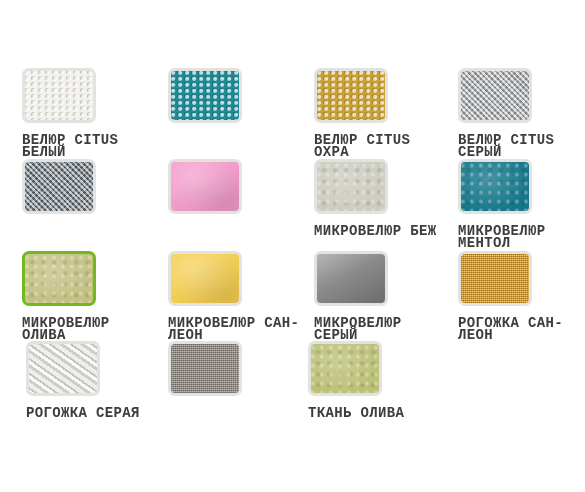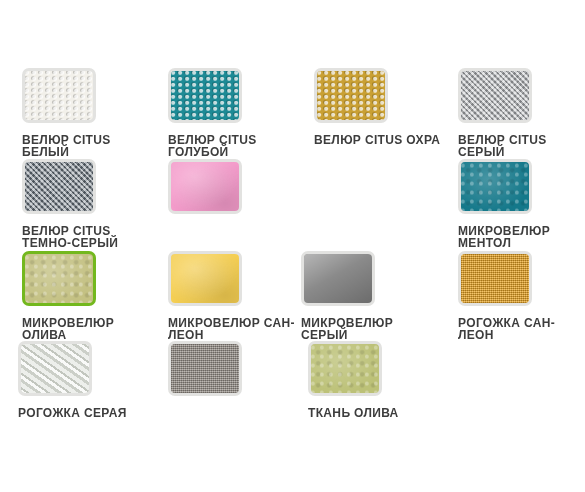--- a/index.html
+++ b/index.html
@@ -84,22 +84,22 @@
     background-image:
       repeating-linear-gradient(0deg, rgba(0,0,0,.18) 0 1px, rgba(255,255,255,.20) 1px 2px),
       repeating-linear-gradient(90deg, rgba(0,0,0,.15) 0 1px, rgba(255,255,255,.16) 1px 2px);
   }
   .tex.grad-v {
     background-image: linear-gradient(150deg, rgba(255,255,255,.38), rgba(255,255,255,0) 45%, rgba(0,0,0,.22));
   }
 
   .swatch-label {
     margin-top: 12px;
-    font-family: Liberation Sans, sans-serif;
-    font-size: 12px;
+    font-family: Liberation Mono, monospace;
+    font-size: 14px;
     font-weight: bold;
     line-height: 11.5px;
     letter-spacing: .35px;
     color: #3d3d3d;
     text-transform: uppercase;
     width: 132px;
   }
 </style>
 </head>
 <body>
@@ -108,76 +108,80 @@
     <div class="swatch-cell" style="left: 22px; top: 68px;">
       <div class="swatch-chip" style="background-color: rgb(242, 240, 234);">
         <div class="tex dots"></div>
       </div>
       <div class="swatch-label">Велюр Citus Белый</div>
     </div>
     <div class="swatch-cell" style="left: 168px; top: 68px;">
       <div class="swatch-chip" style="background-color: rgb(30, 138, 149);">
         <div class="tex dots"></div>
       </div>
-      <div class="swatch-label">Велюр Citus Голубой</div>
     </div>
     <div class="swatch-cell" style="left: 314px; top: 68px;">
       <div class="swatch-chip" style="background-color: rgb(201, 160, 52);">
         <div class="tex dots"></div>
       </div>
       <div class="swatch-label">Велюр Citus Охра</div>
     </div>
     <div class="swatch-cell" style="left: 458px; top: 68px;">
       <div class="swatch-chip" style="background-color: rgb(185, 188, 192);">
         <div class="tex diag"></div>
       </div>
       <div class="swatch-label">Велюр Citus Серый</div>
     </div>
     <div class="swatch-cell" style="left: 22px; top: 159px;">
       <div class="swatch-chip" style="background-color: rgb(111, 123, 133);">
         <div class="tex diag"></div>
       </div>
-      <div class="swatch-label">Велюр Citus Темно-серый</div>
     </div>
     <div class="swatch-cell" style="left: 168px; top: 159px;">
       <div class="swatch-chip" style="background-color: rgb(244, 156, 203);">
         <div class="tex flat"></div>
       </div>
+    </div>
+    <div class="swatch-cell" style="left: 314px; top: 159px;">
+      <div class="swatch-chip" style="background-color: rgb(205, 204, 192);">
+        <div class="tex felt"></div>
+      </div>
+      <div class="swatch-label">Микровелюр Беж</div>
     </div>
     <div class="swatch-cell" style="left: 458px; top: 159px;">
       <div class="swatch-chip" style="background-color: rgb(20, 120, 138);">
         <div class="tex felt"></div>
       </div>
       <div class="swatch-label">Микровелюр Ментол</div>
     </div>
     <div class="swatch-cell" style="left: 168px; top: 251px;">
       <div class="swatch-chip" style="background-color: rgb(245, 207, 83);">
         <div class="tex flat"></div>
       </div>
       <div class="swatch-label">Микровелюр Сан-Леон</div>
     </div>
     <div class="swatch-cell" style="left: 22px; top: 251px;">
       <div class="swatch-chip selected" style="background-color: rgb(196, 193, 131);">
         <div class="tex felt"></div>
       </div>
       <div class="swatch-label">Микровелюр Олива</div>
     </div>
-    <div class="swatch-cell" style="left: 301px; top: 251px;">
+    <div class="swatch-cell" style="left: 314px; top: 251px;">
       <div class="swatch-chip" style="background-color: rgb(138, 138, 138);">
         <div class="tex grad-v"></div>
       </div>
       <div class="swatch-label">Микровелюр Серый</div>
     </div>
     <div class="swatch-cell" style="left: 458px; top: 251px;">
       <div class="swatch-chip" style="background-color: rgb(239, 168, 33);">
         <div class="tex burlap"></div>
       </div>
       <div class="swatch-label">Рогожка Сан-Леон</div>
     </div>
-    <div class="swatch-cell" style="left: 18px; top: 341px;">
+    <div class="swatch-cell" style="left: 26px; top: 341px;">
       <div class="swatch-chip" style="background-color: rgb(216, 220, 212);">
         <div class="tex marble"></div>
       </div>
       <div class="swatch-label">Рогожка Серая</div>
     </div>
     <div class="swatch-cell" style="left: 168px; top: 341px;">
       <div class="swatch-chip" style="background-color: rgb(155, 148, 141);">
         <div class="tex burlap"></div>
       </div>
     </div>

